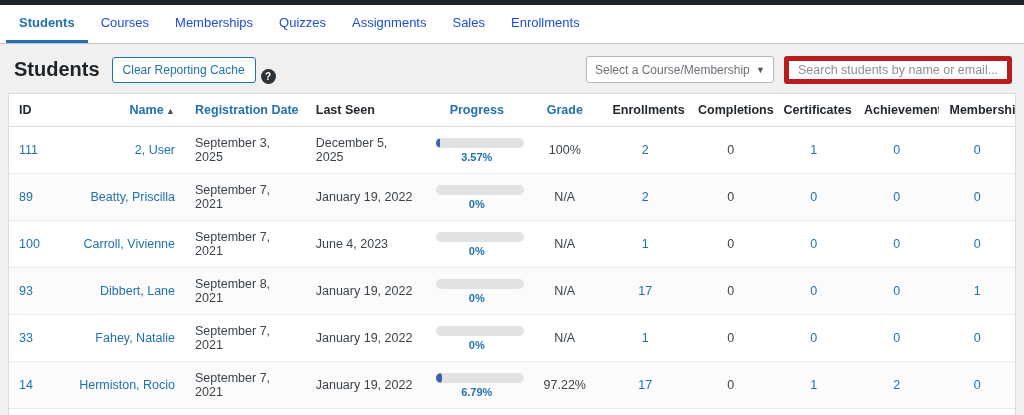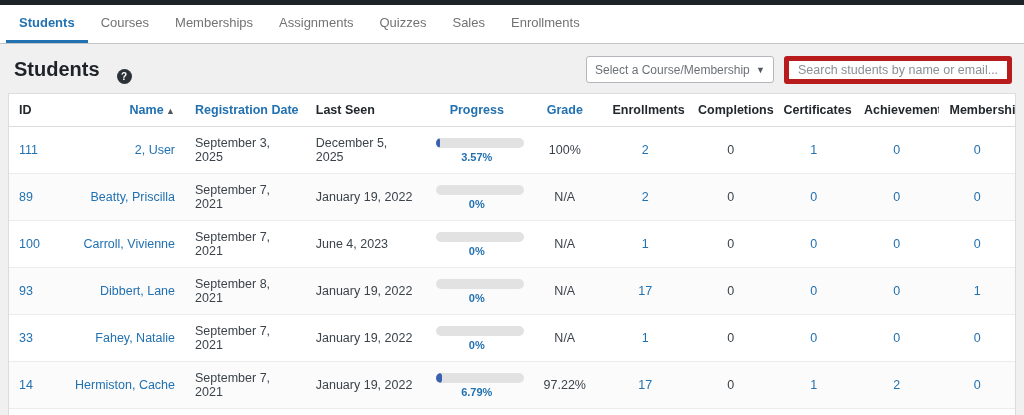--- a/index.html
+++ b/index.html
@@ -12,21 +12,21 @@
   .topbar { height:5px; background:#1d2327; width:100%; }
 
   
   .tabs {
     display:flex; align-items:stretch;
     background:#fff; border-bottom:1px solid #c3c4c7;
     height:39px; padding-left:6px;
   }
   .tab {
     display:flex; align-items:center;
-    padding:0 13px; font-size:13px; color:#737373;
+    padding:0 13px; font-size:13px; color:#1d4ed8;
     cursor:pointer; border-bottom:3px solid transparent;
     text-decoration:none;
   }
   .tab.active { color:var(--accent); font-weight:bold; border-bottom-color:var(--accent); }
 
   
   .toolbar { display:flex; align-items:center; padding:11px 12px 9px 12px; }
   .page-title { font-size:20px; font-weight:bold; color:#1d2327; margin:0 12px 0 2px; }
   .clear-cache {
     background:#fff; border:1px solid var(--accent); color:var(--accent);
@@ -89,28 +89,29 @@
 </style>
 </head>
 <body>
 
 <div class="topbar"></div>
 
 <nav class="tabs">
   <a class="tab active">Students</a>
   <a class="tab">Courses</a>
   <a class="tab">Memberships</a>
+  <a class="tab">Quizzes</a>
   <a class="tab">Assignments</a>
-  <a class="tab">Quizzes</a>
   <a class="tab">Sales</a>
   <a class="tab">Enrollments</a>
 </nav>
 
 <div class="toolbar">
   <h1 class="page-title">Students</h1>
+  <button class="clear-cache">Clear Reporting Cache</button>
   <span class="help">?</span>
   <div class="spacer"></div>
   <div class="select">
     <span>Select a Course/Membership</span>
     <span class="caret">▼</span>
   </div>
   <input class="search-input" type="text" placeholder="Search students by name or email..." style="">
 </div>
 
 <div class="table-wrap">
@@ -226,21 +227,21 @@
           </td>
           <td class="col-center">N/A</td>
           <td class="col-center"><a class="lnk u">1</a></td>
           <td class="col-center">0</td>
           <td class="col-center"><a class="lnk u">0</a></td>
           <td class="col-center"><a class="lnk u">0</a></td>
           <td class="col-center"><a class="lnk u">0</a></td>
         </tr>
         <tr>
           <td class="col-left"><a class="lnk">14</a></td>
-          <td class="col-left"><a class="lnk u">Hermiston, Cache</a></td>
+          <td class="col-left"><a class="lnk u">Hermiston, Rocio</a></td>
           <td class="col-left">September 7, 2021</td>
           <td class="col-left">January 19, 2022</td>
           <td class="col-center">
             <div class="progress">
               <div class="progress-track">
                 <div class="progress-fill" style="width: 6.79%;"></div>
               </div>
               <div class="progress-label">6.79%</div>
             </div>
           </td>

